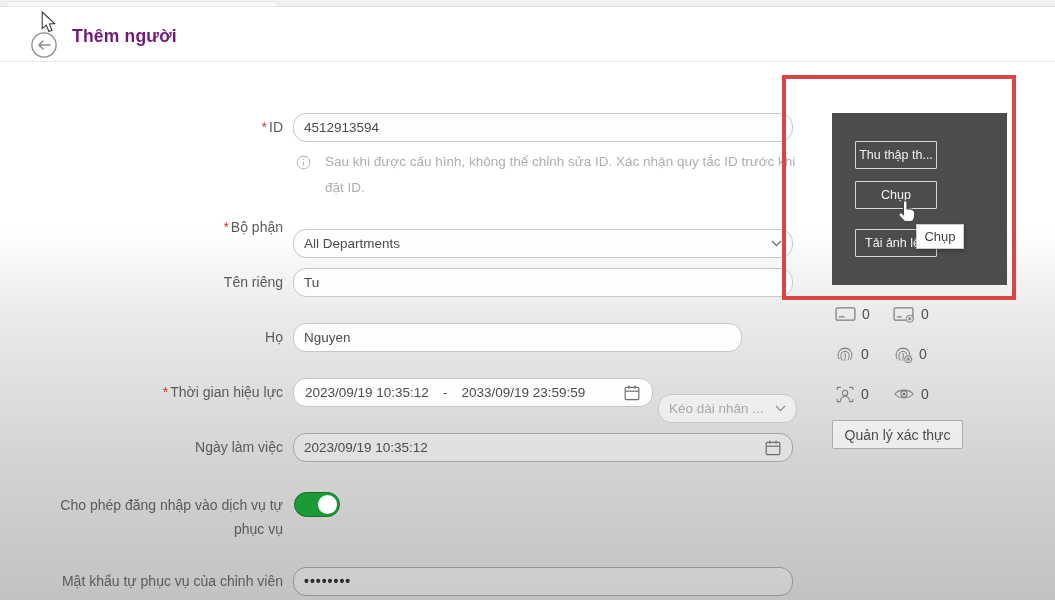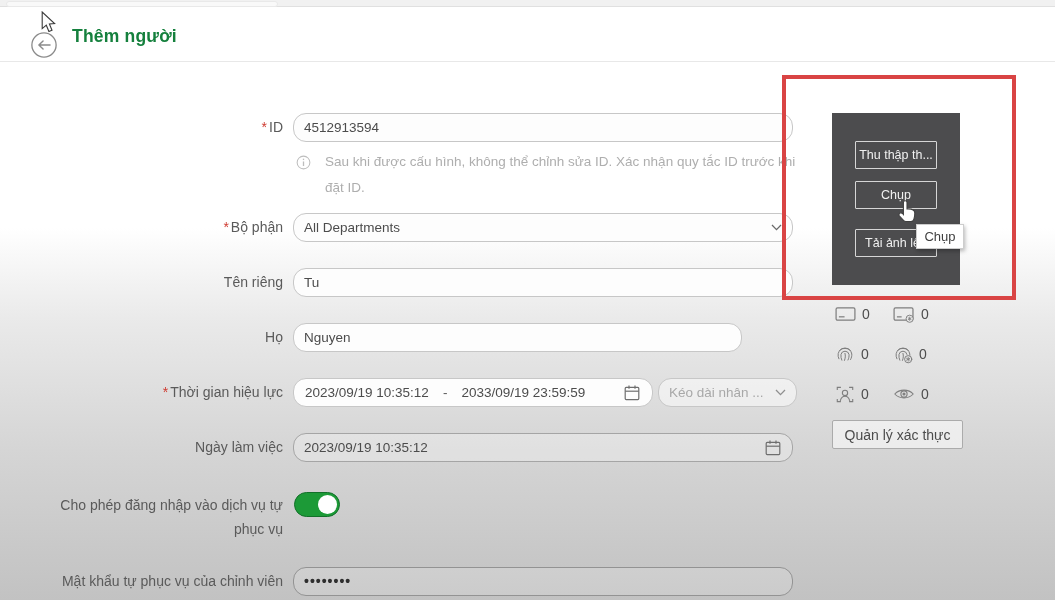--- a/index.html
+++ b/index.html
@@ -7,42 +7,42 @@
     position:relative;width:1055px;height:600px;overflow:hidden;
     font-family:"Liberation Sans","DejaVu Sans",sans-serif;
     background:linear-gradient(180deg,#ffffff 0%,#ffffff 38%,#eaeaea 53%,#d5d5d5 75%,#c2c2c2 100%);
   }
   
   .topstrip{position:absolute;left:0;top:0;width:1055px;height:7px;background:#f1f1f1;border-bottom:1px solid #e0e0e0;box-sizing:border-box;}
   .topstrip-inner{position:absolute;left:6px;top:1px;width:270px;height:4px;background:#f9f9f9;border:1px solid #e9e9e9;border-radius:3px;}
   
   .header{position:absolute;left:0;top:8px;width:1055px;height:54px;background:#ffffff;border-bottom:1px solid #e8e8e8;box-sizing:border-box;}
   .back-btn{position:absolute;left:30px;top:23px;width:28px;height:28px;cursor:pointer;}
-  .page-title{position:absolute;left:72px;top:0;height:54px;line-height:56px;font-size:17.5px;font-weight:700;color:#15803d;margin:0;letter-spacing:.2px;}
+  .page-title{position:absolute;left:72px;top:0;height:54px;line-height:56px;font-size:17.5px;font-weight:700;color:#701a75;margin:0;letter-spacing:.2px;}
   
   .row-label{position:absolute;left:0;width:283px;text-align:right;font-size:14px;color:#5a5a5a;line-height:29px;white-space:nowrap;}
   .row-label.two{line-height:24px;}
   .req{color:#cf3b31;margin-right:2px;}
   .field{position:absolute;height:29px;box-sizing:border-box;border:1px solid #c7c7c7;border-radius:13px;font-size:13.5px;color:#4c4c4c;background:transparent;}
   .white{background:#fdfdfd;}
   input.field{padding:0 10px;outline:none;font-family:inherit;}
-  .selectbox{display:flex;align-items:center;justify-content:space-between;padding:0 10px;cursor:pointer;}
+  .selectbox{display:flex;align-items:center;justify-content:space-between;padding:0 10px;cursor:pointer;margin-top:16px;}
   .rangebox{display:flex;align-items:center;padding:0 11px;}
   .rangebox .sep{margin:0 14px;color:#5a5a5a;}
   .rangebox .cal{margin-left:auto;}
   .graybox{background:rgba(255,255,255,0.28);border-color:#a5a5a5;display:flex;align-items:center;padding:0 10px;}
   .pwdbox{background:rgba(255,255,255,0.16);border-color:#939393;line-height:27px;padding:0 10px;font-size:14px;font-weight:700;color:#2e2e2e;letter-spacing:1px;}
   .faded{color:#a8a8a8;background:rgba(255,255,255,0.5);}
   .hint{position:absolute;left:296px;top:149px;width:505px;display:flex;gap:14px;align-items:flex-start;font-size:13.5px;color:#aeaeae;line-height:26px;}
   .hint svg{margin-top:6px;flex:0 0 auto;}
   
   .toggle{position:absolute;left:294px;top:492px;width:46px;height:25px;border-radius:13px;background:#1c9a37;border:1px solid #127029;box-sizing:border-box;cursor:pointer;}
   .knob{position:absolute;right:2px;top:2px;width:19px;height:19px;border-radius:50%;background:#ffffff;}
   
-  .photo-panel{position:absolute;left:832px;top:113px;width:128px;height:172px;background:#4c4c4e;z-index:10;}
+  .photo-panel{position:absolute;left:832px;top:113px;width:128px;height:172px;background:#4c4c4e;z-index:10;padding-left:47px;}
   .photo-btn{position:absolute;left:23px;width:82px;height:28px;background:transparent;border:1px solid #d6d6d6;border-radius:1px;color:#f1f1f1;font-size:12.5px;font-family:inherit;display:flex;align-items:center;justify-content:center;cursor:pointer;box-sizing:border-box;white-space:nowrap;}
   .red-frame{position:absolute;left:782px;top:75px;width:234px;height:225px;border:4px solid #d94444;box-sizing:border-box;z-index:40;pointer-events:none;}
   .tooltip{position:absolute;left:916px;top:224px;width:46px;height:23px;background:#ffffff;border:1px solid #cdcdcd;box-shadow:1px 2px 4px rgba(0,0,0,.28);font-size:13px;color:#3f3f3f;display:flex;align-items:center;justify-content:center;z-index:45;}
   .cursor{position:absolute;z-index:60;pointer-events:none;}
   
   .cred-grid{position:absolute;left:835px;top:294px;display:grid;grid-template-columns:58px 70px;grid-auto-rows:40px;align-items:center;z-index:5;}
   .cred-item{display:flex;align-items:center;gap:6px;font-size:14px;color:#4d4d4d;}
   .manage-btn{position:absolute;left:832px;top:420px;width:131px;height:29px;background:rgba(255,255,255,0.55);border:1px solid #ababab;border-radius:2px;font-size:14px;color:#4c4c4c;font-family:inherit;display:flex;align-items:center;justify-content:center;cursor:pointer;box-sizing:border-box;}
   svg{display:block;}
 </style>

